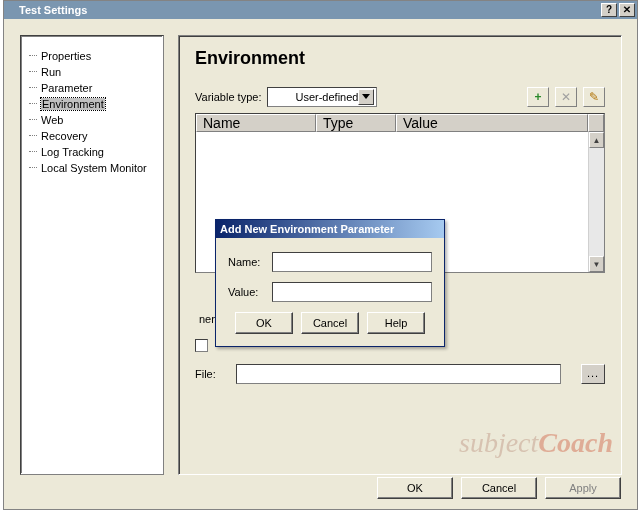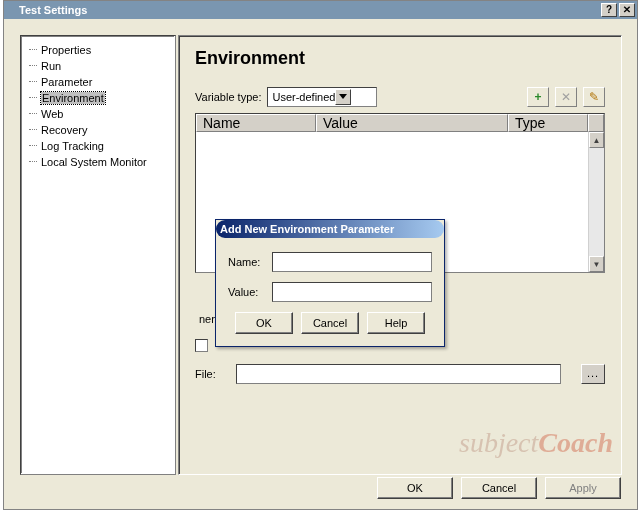--- a/index.html
+++ b/index.html
@@ -44,26 +44,26 @@
   }
   .content-area {
     position: absolute;
     top: 18px; left: 0; right: 0; bottom: 0;
     background: #ece9d8;
   }
   
   .tree-panel {
     position: absolute;
     left: 16px; top: 16px;
-    width: 156px; height: 440px;
+    width: 144px; height: 440px;
     background: #fff;
     border: 1px solid #808080;
     border-top-color:#404040; border-left-color:#404040;
     box-shadow: inset -1px -1px 0 #fff, inset 1px 1px 0 #808080;
-    padding: 6px 4px;
+    padding: 12px 4px;
   }
   .tree-item {
     position: relative;
     padding: 1px 2px 1px 16px;
     line-height: 14px;
     white-space: nowrap;
     cursor: default;
   }
   .tree-item::before{
     content:"";
@@ -94,21 +94,21 @@
     margin-bottom: 18px;
   }
   .row { display:flex; align-items:center; }
   .var-row { margin-bottom: 6px; }
   .var-row label { margin-right: 6px; }
   .dropdown {
     width: 110px; height: 20px;
     background:#fff;
     border:1px solid #808080;
     border-top-color:#404040; border-left-color:#404040;
-    display:flex; align-items:center; justify-content:flex-start;
+    display:flex; align-items:center; justify-content:flex-end;
     padding: 0 2px 0 4px;
     font-size:11px;
   }
   .dropdown .dd-btn{
     width:16px; height:16px;
     background:#d4d0c8;
     border:1px solid #fff;
     border-right-color:#404040; border-bottom-color:#404040;
     display:flex; align-items:center; justify-content:center;
   }
@@ -202,21 +202,21 @@
     width: 230px;
     border:1px solid #0a246a;
     background:#ece9d8;
     box-shadow: 2px 2px 3px rgba(0,0,0,0.3);
     z-index: 10;
   }
   .modal-titlebar{
     height:18px;
     background: linear-gradient(to right, #0a246a, #a6caf0);
     color:#fff; font-weight:bold; font-size:11px;
-    line-height:18px; padding-left:4px;border-radius:9px;
+    line-height:18px; padding-left:4px;
   }
   .modal-body{ padding: 14px 12px 12px 12px;}
   .modal-row{ display:flex; align-items:center; margin-bottom:10px;border-radius:8px;}
   .modal-row label{ width:44px; }
   .modal-input{
     flex:1; height:20px; background:#fff;
     border:1px solid #808080;
     border-top-color:#404040; border-left-color:#404040;
   }
   .modal-btns{ display:flex; gap:8px; justify-content:center; margin-top:6px;}
@@ -272,22 +272,22 @@
         <div class="toolbar-btns">
           <div class="icon-btn" style="color:#2a8a2a;font-weight:bold;">+</div>
           <div class="icon-btn disabled">✕</div>
           <div class="icon-btn" style="color:#b07000;">✎</div>
         </div>
       </div>
 
       <div class="table-wrap">
         <div class="table-head">
           <div class="th th-name">Name</div>
+          <div class="th th-type">Type</div>
           <div class="th th-value">Value</div>
-          <div class="th th-type">Type</div>
           <div class="th th-scroll"></div>
         </div>
         <div class="table-body"></div>
         <div class="table-scroll">
           <div class="scroll-arrow">▲</div>
           <div class="scroll-arrow bot">▼</div>
         </div>
       </div>
 
       <div class="text-line"><span>nent variables to an XML file</span></div>

